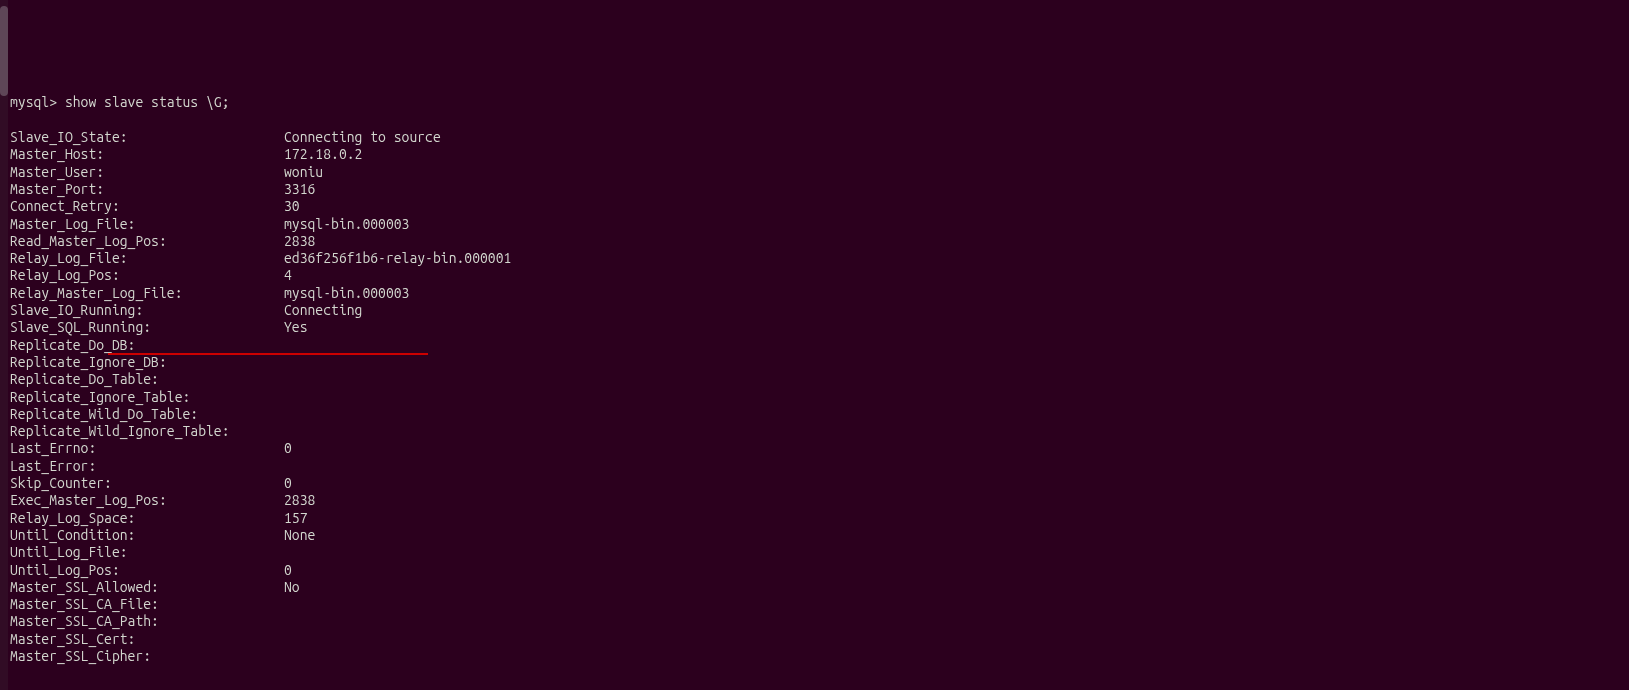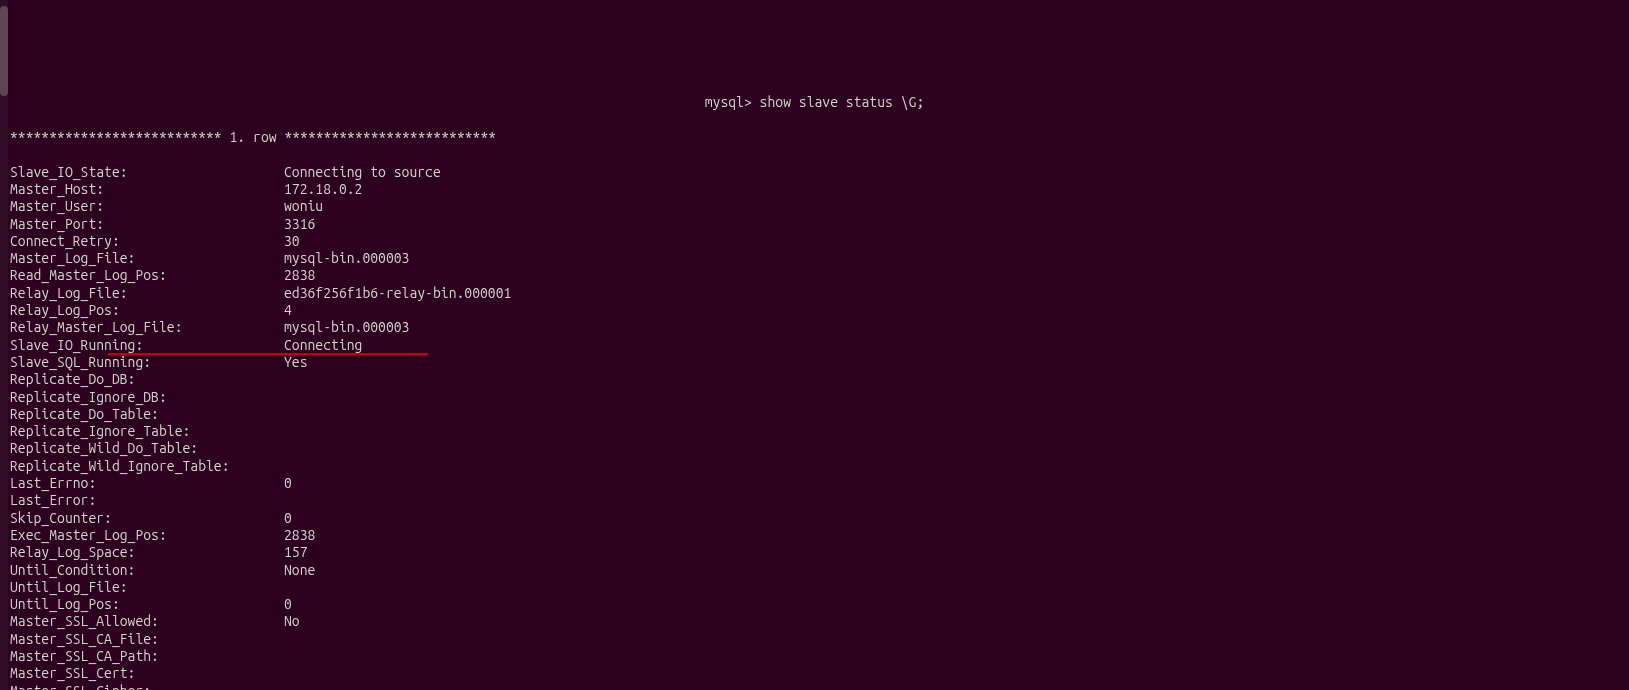--- a/index.html
+++ b/index.html
@@ -12,21 +12,21 @@
       padding: 8px 10px;
       white-space: pre;
       overflow-x: auto;
       width: 1629px;
       height: 690px;
       position: relative;
     }
     .line { display: block; }
     .label { display: inline-block; width: 268px; }
     .value { display: inline; padding-left: 6px; margin-top: 47px; }
-    .prompt-line { display: block; text-align: center; }
+    .prompt-line { display: block; }
     .scrollbar-track {
       position: absolute;
       left: 0;
       top: 0;
       width: 8px;
       height: 100%;
       background: rgba(80,80,80,0.15);
     }
     .scrollbar-thumb {
       position: absolute;
@@ -38,21 +38,20 @@
       border-radius: 4px;
     }
   </style>
 </head>
 <body>
 
 
 
 <div>
 <span class="prompt-line">mysql&gt; show slave status \G;</span>
-<span class="line">*************************** 1. row ***************************</span>
 <div id="field-container"><span class="line"><span class="label">Slave_IO_State:</span><span class="value">Connecting to source</span></span><span class="line"><span class="label">Master_Host:</span><span class="value">172.18.0.2</span></span><span class="line"><span class="label">Master_User:</span><span class="value">woniu</span></span><span class="line"><span class="label">Master_Port:</span><span class="value">3316</span></span><span class="line"><span class="label">Connect_Retry:</span><span class="value">30</span></span><span class="line"><span class="label">Master_Log_File:</span><span class="value">mysql-bin.000003</span></span><span class="line"><span class="label">Read_Master_Log_Pos:</span><span class="value">2838</span></span><span class="line"><span class="label">Relay_Log_File:</span><span class="value">ed36f256f1b6-relay-bin.000001</span></span><span class="line"><span class="label">Relay_Log_Pos:</span><span class="value">4</span></span><span class="line"><span class="label">Relay_Master_Log_File:</span><span class="value">mysql-bin.000003</span></span><span class="line" id="underline-row"><span class="label">Slave_IO_Running:</span><span class="value">Connecting</span></span><span class="line"><span class="label">Slave_SQL_Running:</span><span class="value">Yes</span></span><span class="line"><span class="label">Replicate_Do_DB:</span><span class="value"></span></span><span class="line"><span class="label">Replicate_Ignore_DB:</span><span class="value"></span></span><span class="line"><span class="label">Replicate_Do_Table:</span><span class="value"></span></span><span class="line"><span class="label">Replicate_Ignore_Table:</span><span class="value"></span></span><span class="line"><span class="label">Replicate_Wild_Do_Table:</span><span class="value"></span></span><span class="line"><span class="label">Replicate_Wild_Ignore_Table:</span><span class="value"></span></span><span class="line"><span class="label">Last_Errno:</span><span class="value">0</span></span><span class="line"><span class="label">Last_Error:</span><span class="value"></span></span><span class="line"><span class="label">Skip_Counter:</span><span class="value">0</span></span><span class="line"><span class="label">Exec_Master_Log_Pos:</span><span class="value">2838</span></span><span class="line"><span class="label">Relay_Log_Space:</span><span class="value">157</span></span><span class="line"><span class="label">Until_Condition:</span><span class="value">None</span></span><span class="line"><span class="label">Until_Log_File:</span><span class="value"></span></span><span class="line"><span class="label">Until_Log_Pos:</span><span class="value">0</span></span><span class="line"><span class="label">Master_SSL_Allowed:</span><span class="value">No</span></span><span class="line"><span class="label">Master_SSL_CA_File:</span><span class="value"></span></span><span class="line"><span class="label">Master_SSL_CA_Path:</span><span class="value"></span></span><span class="line"><span class="label">Master_SSL_Cert:</span><span class="value"></span></span><span class="line"><span class="label">Master_SSL_Cipher:</span><span class="value"></span></span></div>
 </div>
 
 <div class="scrollbar-track">
   <div class="scrollbar-thumb"></div>
 </div>
 
 
 
 <div style="position: absolute; left: 108px; top: 352.938px; width: 320px; height: 0px; border-bottom: 2px solid rgb(204, 0, 0);"></div>

